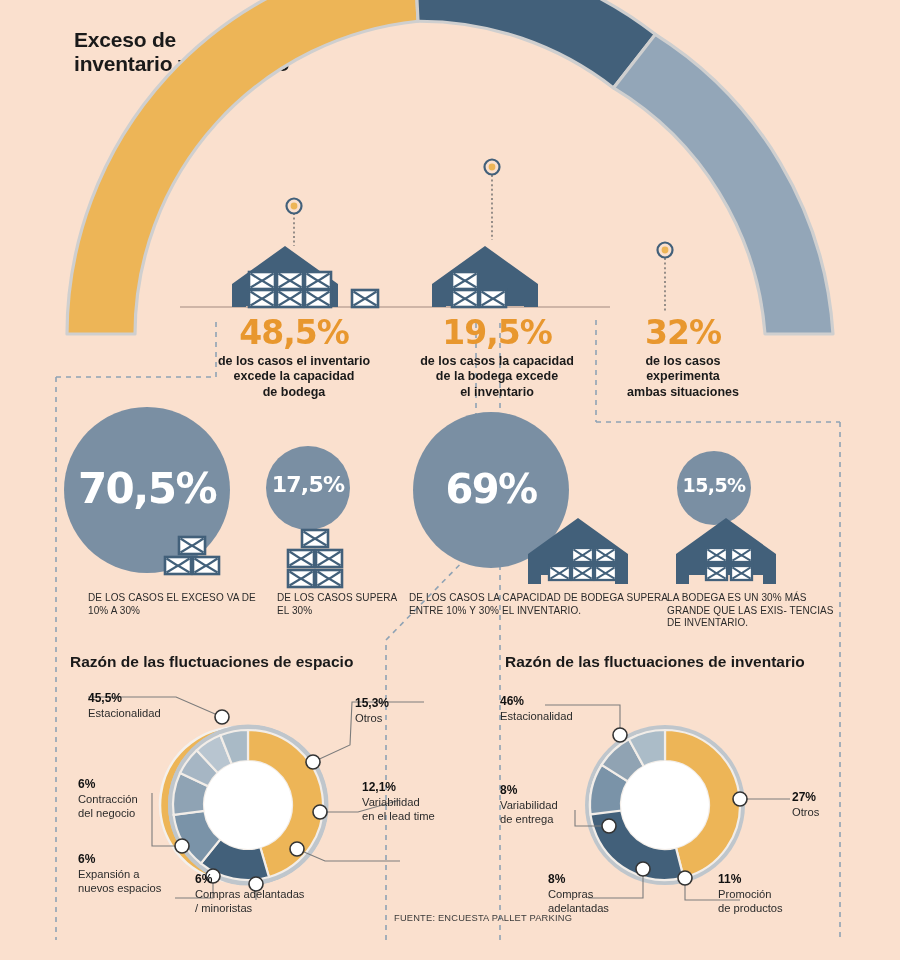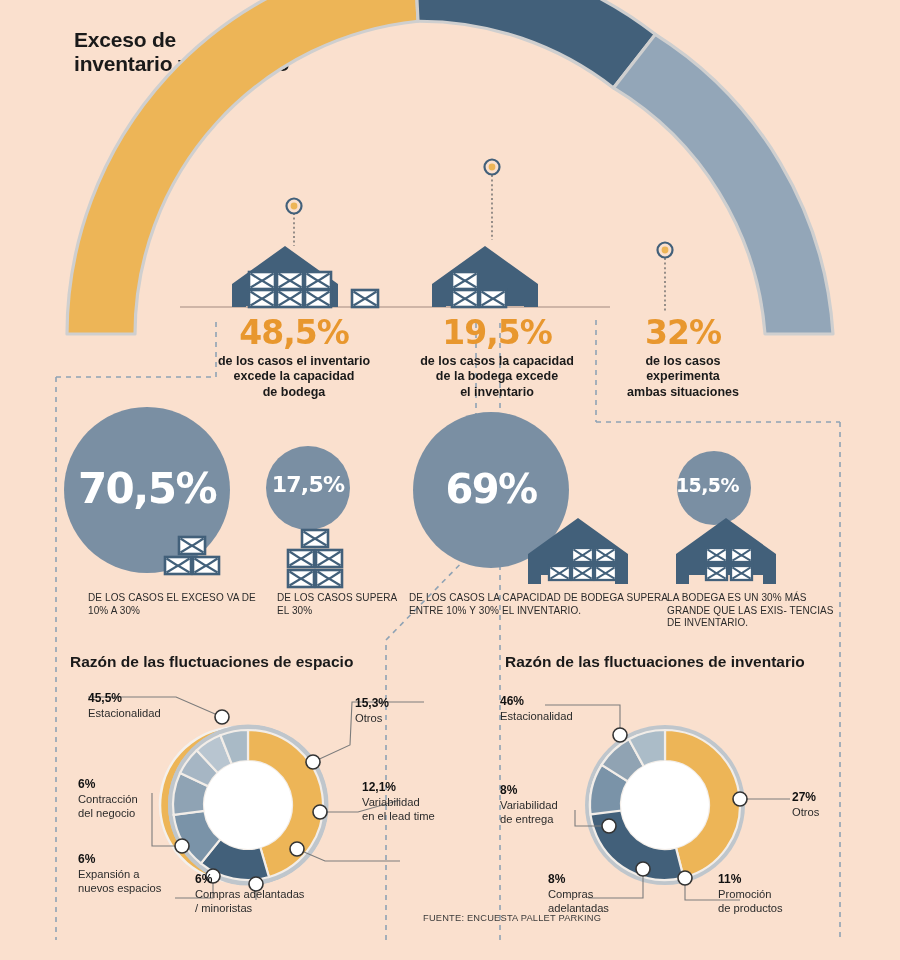--- a/index.html
+++ b/index.html
@@ -48,21 +48,20 @@
     position:absolute;font-size:15.5px;font-weight:bold;color:#1a1a1a;
   }
   .cal{position:absolute;font-size:11.2px;line-height:1.25;color:#2b2b2b;}
   .cal b{font-size:12px;font-weight:bold;color:#111;}
   .cal .ln{display:block;}
 
   #source{
     position:absolute;left:394px;top:913px;
     font-size:9.3px;letter-spacing:0.2px;color:#3a3a3a;
     font-family:"Liberation Sans", sans-serif;
-    margin-left:29px;
   }
 </style>
 </head>
 <body>
 
 <div class="stage">
 
   <div class="abs" id="title">
     <div>Exceso de</div>
     <div>inventario v/s espacio</div>
@@ -395,21 +394,21 @@
 
   <div class="abs" style="left:64px;top:464px;width:166px;text-align:center;
        font-size:42px;font-weight:bold;color:#fff;font-family:'DejaVu Sans',sans-serif;letter-spacing:-1.5px;">70,5%</div>
 
   <div class="abs" style="left:266px;top:472px;width:84px;text-align:center;
        font-size:22px;font-weight:bold;color:#fff;font-family:'DejaVu Sans',sans-serif;letter-spacing:-0.8px;">17,5%</div>
 
   <div class="abs" style="left:411px;top:466px;width:160px;text-align:center;
        font-size:40px;font-weight:bold;color:#fff;font-family:'DejaVu Sans',sans-serif;letter-spacing:-1.5px;">69%</div>
 
-  <div class="abs" style="left:676px;top:474px;width:76px;text-align:left;
+  <div class="abs" style="left:676px;top:474px;width:76px;text-align:center;
        font-size:19px;font-weight:bold;color:#fff;font-family:'DejaVu Sans',sans-serif;letter-spacing:-0.6px;">15,5%</div>
 
   <div class="circ-label" style="left:88px;top:592px;width:190px">
     <span class="ln">DE LOS CASOS EL EXCESO</span>
     <span class="ln">VA DE 10% A 30%</span>
   </div>
 
   <div class="circ-label" style="left:277px;top:592px;width:120px">
     <span class="ln">DE LOS CASOS</span>
     <span class="ln">SUPERA EL 30%</span>

